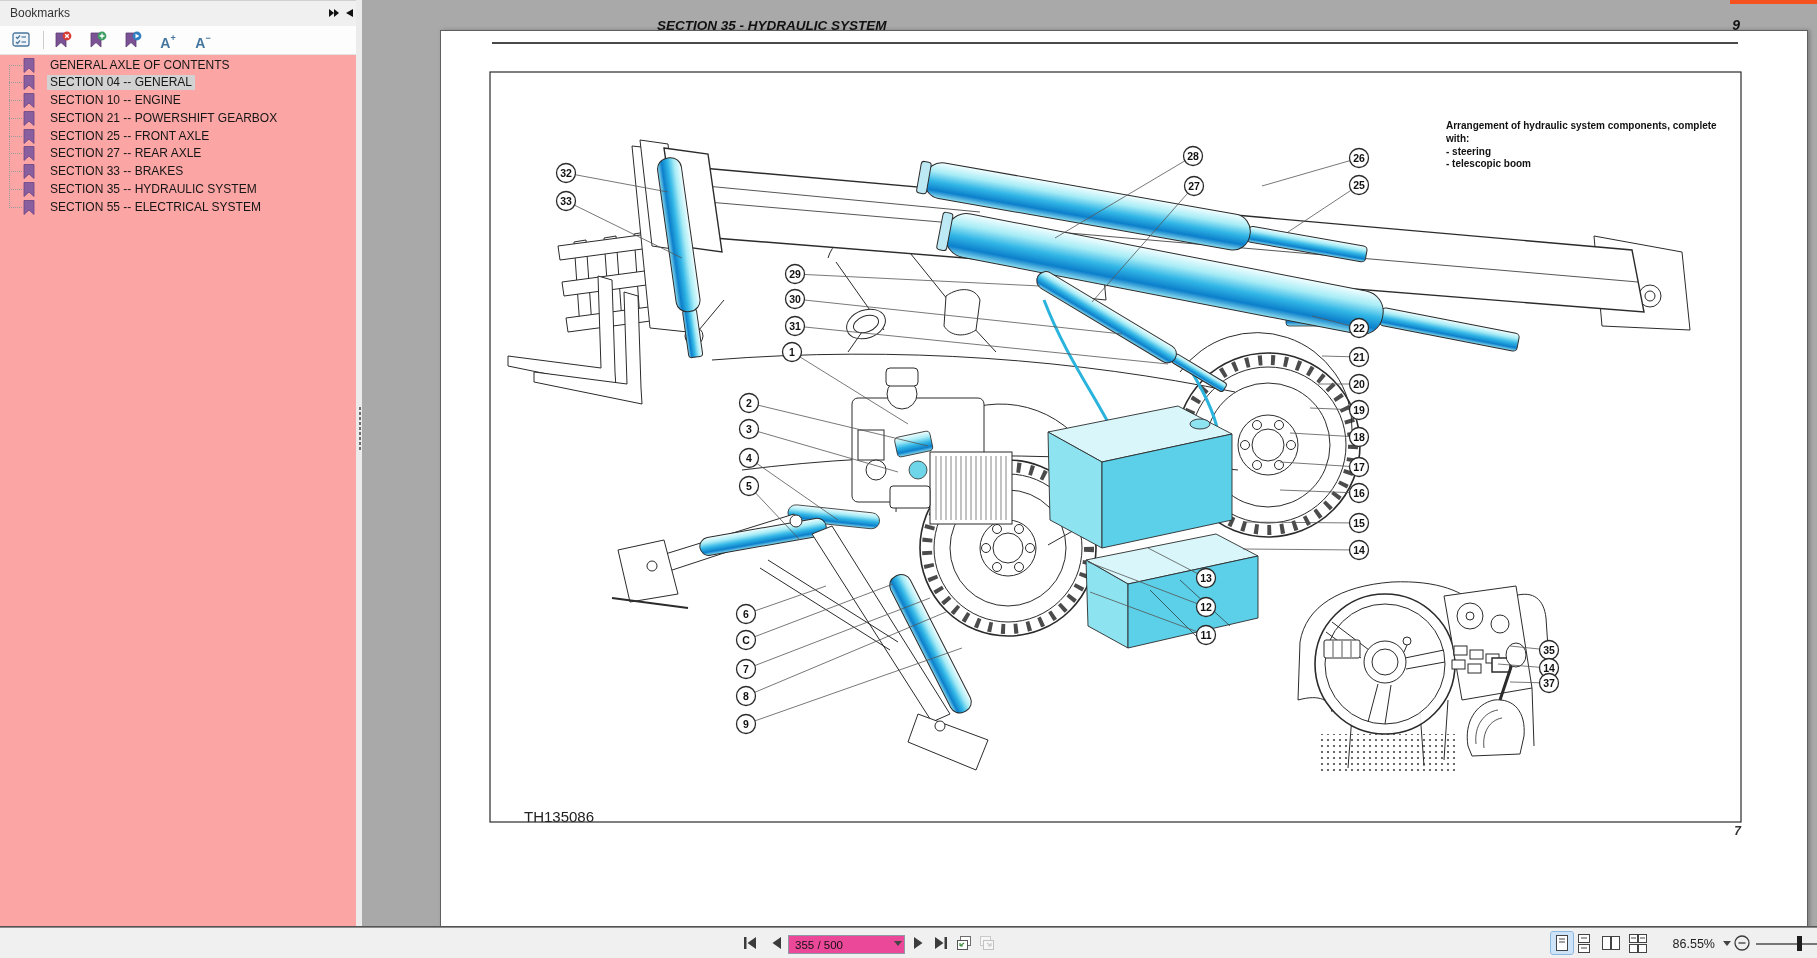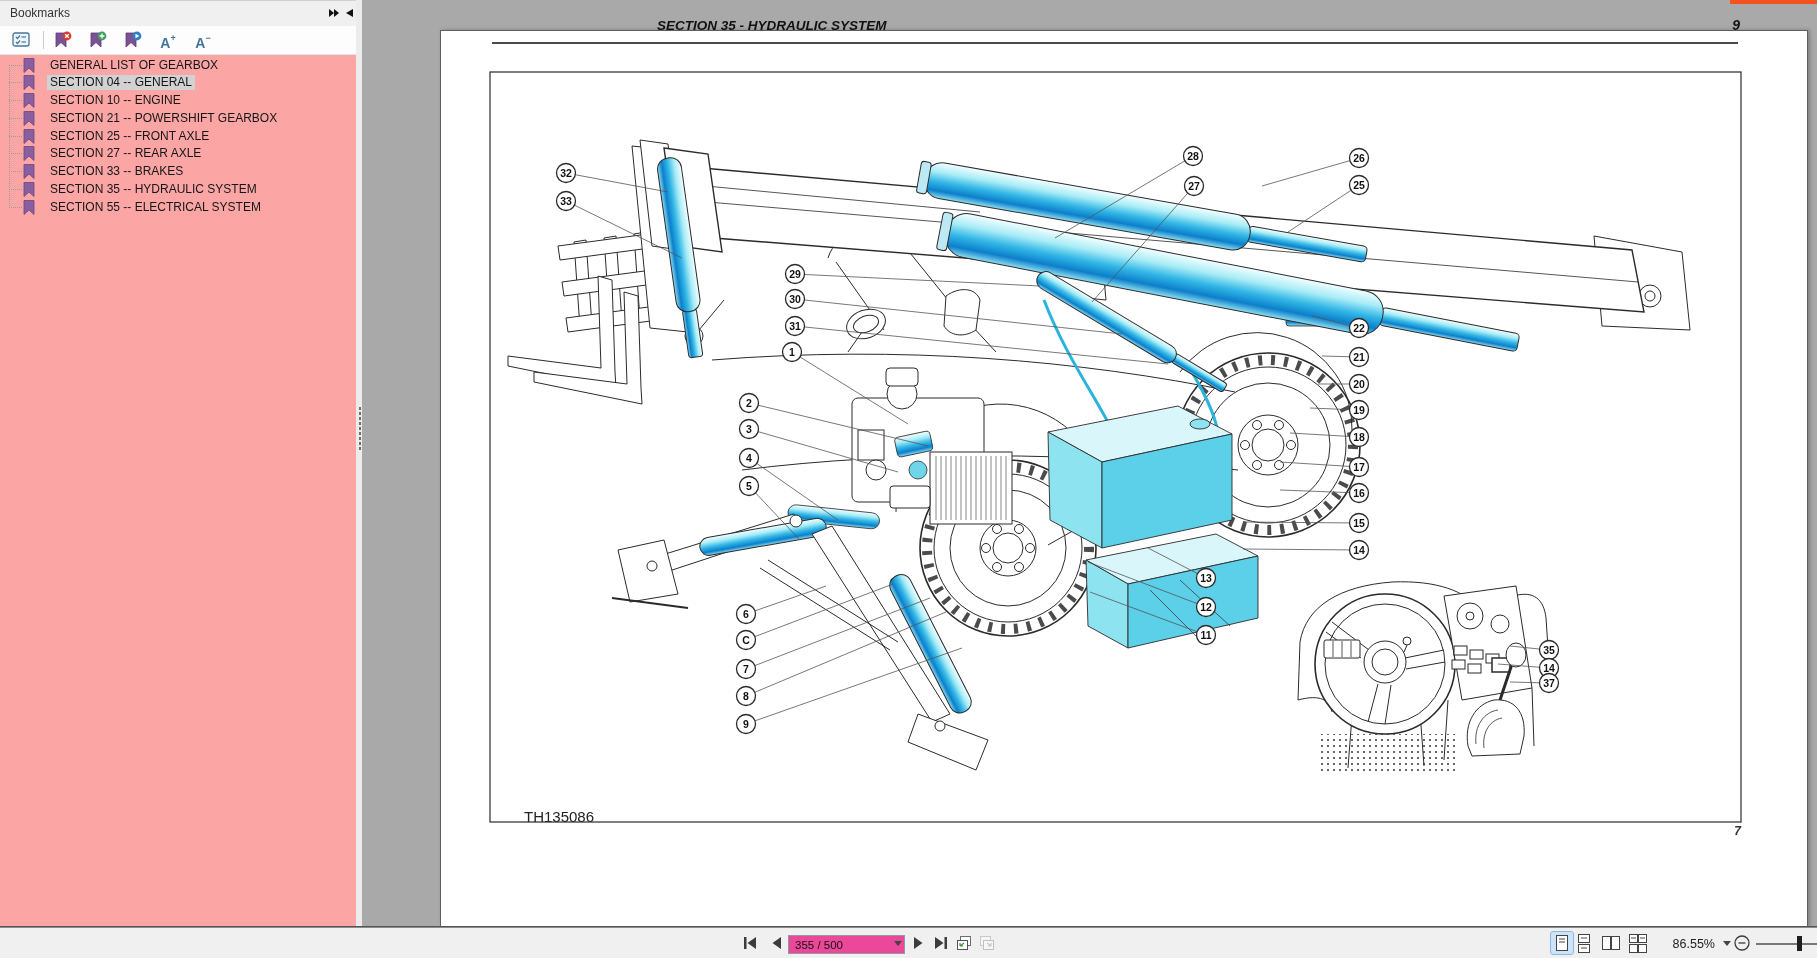--- a/index.html
+++ b/index.html
@@ -110,21 +110,21 @@
       <span class="tb-btn a-icon" style="left:192px;"><span>A</span><sup>−</sup></span>
     </div>
 
     <div id="bm-tree-vline"></div>
     <div id="bm-list">
         <div class="bm-row" style="top: 55.5px;">
           <span class="bm-stub"></span>
           <span class="bm-flag"><svg width="12" height="15">
               <path d="M1,0.5 h10 v14 l-5,-4.5 l-5,4.5 z" fill="#8a5fa0" stroke="#6a4482" stroke-width="0.8"></path>
             </svg></span>
-          <span class="bm-label">GENERAL LIST OF GEARBOX</span>
+          <span class="bm-label">GENERAL AXLE OF CONTENTS</span>
         </div>
         <div class="bm-row selected" style="top: 73.25px;">
           <span class="bm-stub"></span>
           <span class="bm-flag"><svg width="12" height="15">
               <path d="M1,0.5 h10 v14 l-5,-4.5 l-5,4.5 z" fill="#8a5fa0" stroke="#6a4482" stroke-width="0.8"></path>
             </svg></span>
           <span class="bm-label">SECTION 04 -- GENERAL</span>
         </div>
         <div class="bm-row" style="top: 91px;">
           <span class="bm-stub"></span>
@@ -182,20 +182,26 @@
   <div id="splitter-grip"></div>
 
   <div id="doc-area"></div>
   <div id="orange-strip"></div>
 
   <div id="pdf-page"></div>
   <div id="page-header-title">SECTION 35 - HYDRAULIC SYSTEM</div>
   <div id="page-header-num">9</div>
   <div id="page-header-rule"></div>
 
+  <div id="fig-caption">
+    <div>Arrangement of hydraulic system components, complete</div>
+    <div>with:</div>
+    <div>- steering</div>
+    <div>- telescopic boom</div>
+  </div>
   <div id="fig-code">TH135086</div>
   <div id="page-footer-num">7</div>
 
   <svg id="diagram-svg" width="1817" height="958" viewBox="0 0 1817 958">
     <defs>
       <linearGradient id="cylV" x1="0" y1="0" x2="0" y2="1">
         <stop offset="0" stop-color="#f3feff"></stop>
           <stop offset="0.28" stop-color="#a8ecf6"></stop>
         <stop offset="0.55" stop-color="#31b6e6"></stop>
           <stop offset="0.8" stop-color="#0c7fcb"></stop>

